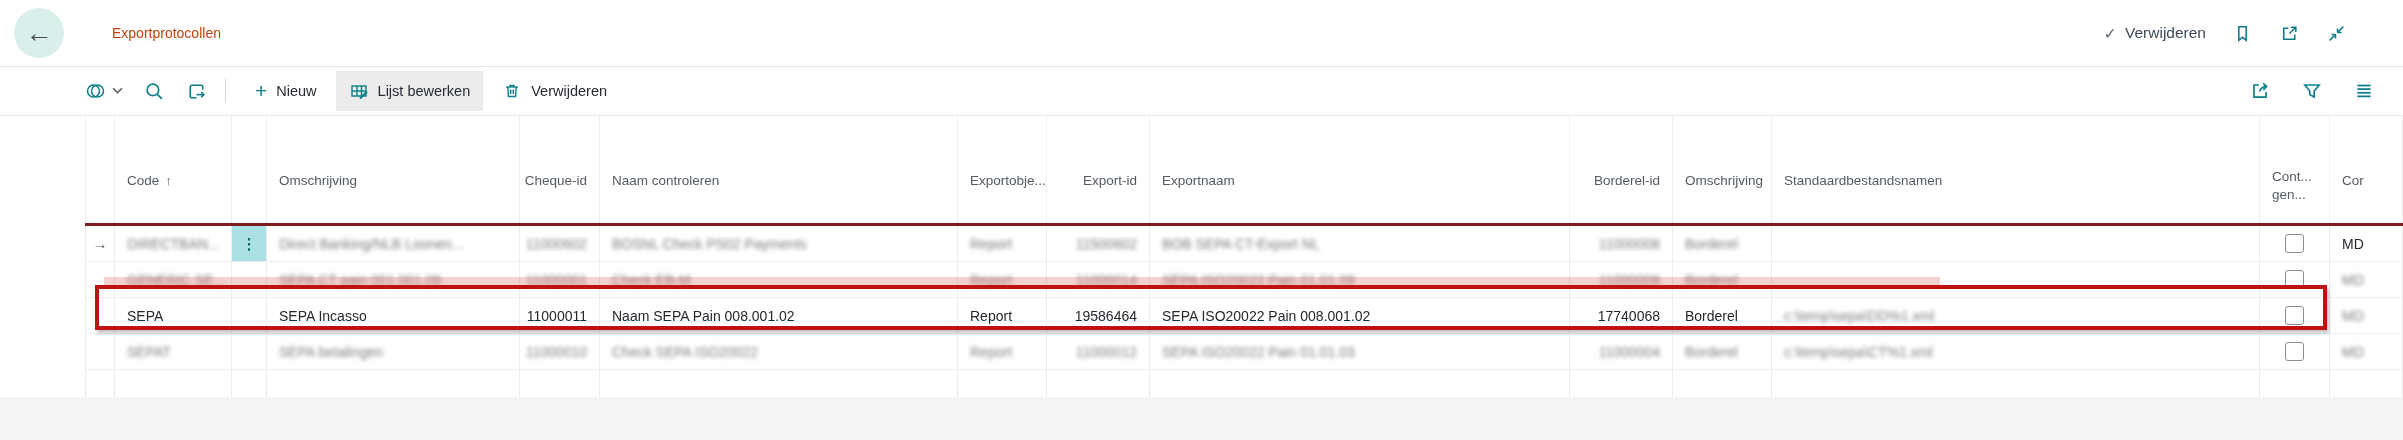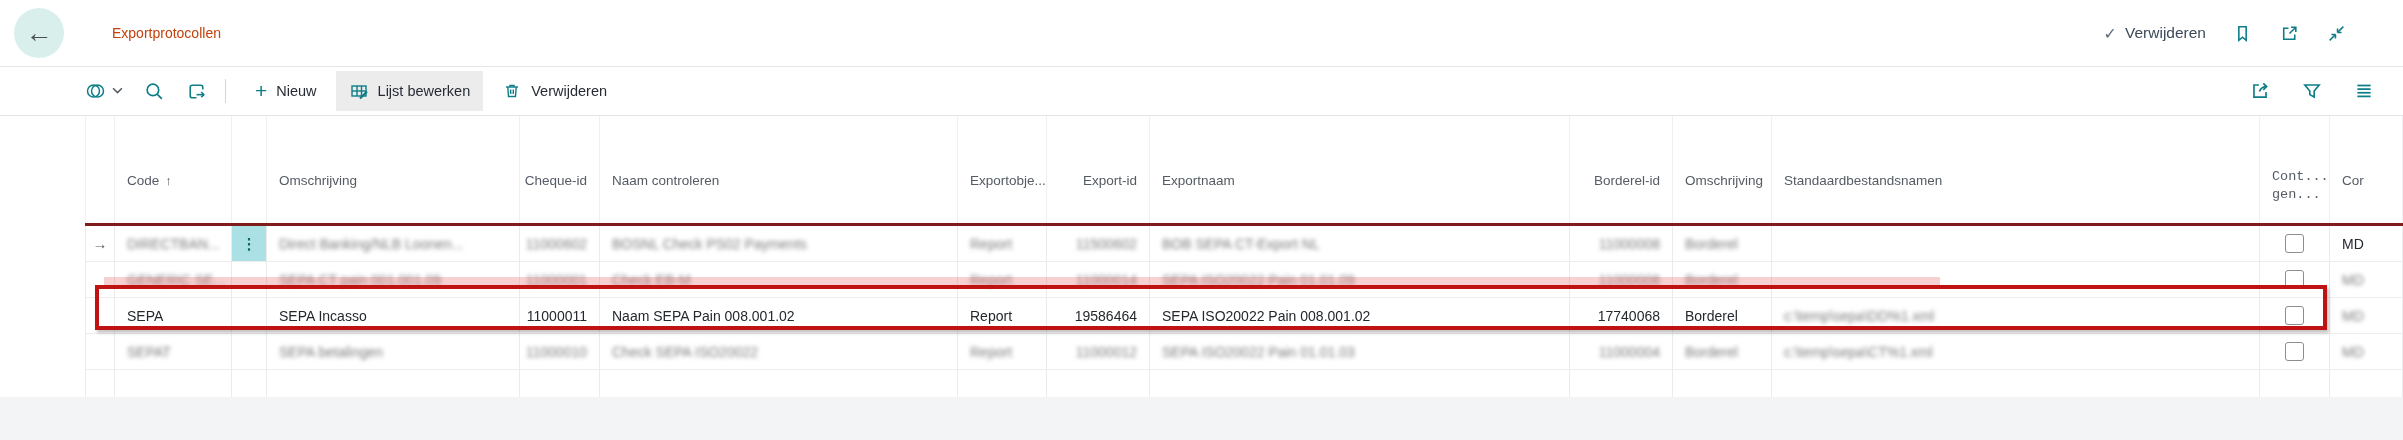--- a/index.html
+++ b/index.html
@@ -31,21 +31,21 @@
   .toolbar-right { margin-left:auto; display:flex; align-items:center; gap:30px; }
 
   
   .table { margin-left:85px; width:2318px; }
   .thead,.trow { display:grid;
     grid-template-columns:30px 117px 35px 253px 80px 358px 89px 103px 420px 103px 99px 488px 70px 73px; }
   .thead { height:107px; border-bottom:3px solid #7f1d1d; }
   .thead .cell { display:flex; align-items:flex-end; padding:0 12px 35px; font-size:13.5px;
                  color:#545b64; border-right:1px solid #f0f0f2; white-space:nowrap; overflow:hidden; }
   .thead .cell:first-child { border-left:1px solid #f0f0f2; }
-  .thead .cell.two-line { display:block; padding-top:52px; line-height:18px;font-family:Liberation Mono, monospace; }
+  .thead .cell.two-line { display:block; padding-top:52px; line-height:18px; }
   .trow { height:35px; border-bottom:1px solid #ededee; }
   .trow .cell { display:flex; align-items:center; padding:0 12px; font-size:14px;
                 border-right:1px solid #eaebec; white-space:nowrap; overflow:hidden; }
   .trow .cell:first-child { border-left:1px solid #eaebec; }
   .cell.num { justify-content:flex-end; }
   .cell.gutter { padding:0 4px; color:#565d66; font-size:15px; justify-content:center; }
   .cell.menu { padding:0; }
   .row-menu-badge { width:100%; height:100%; background:#abe1e4; color:#14666b;
                     display:flex; align-items:center; justify-content:center;
                     font-size:15px; font-weight:bold; cursor:pointer; }

